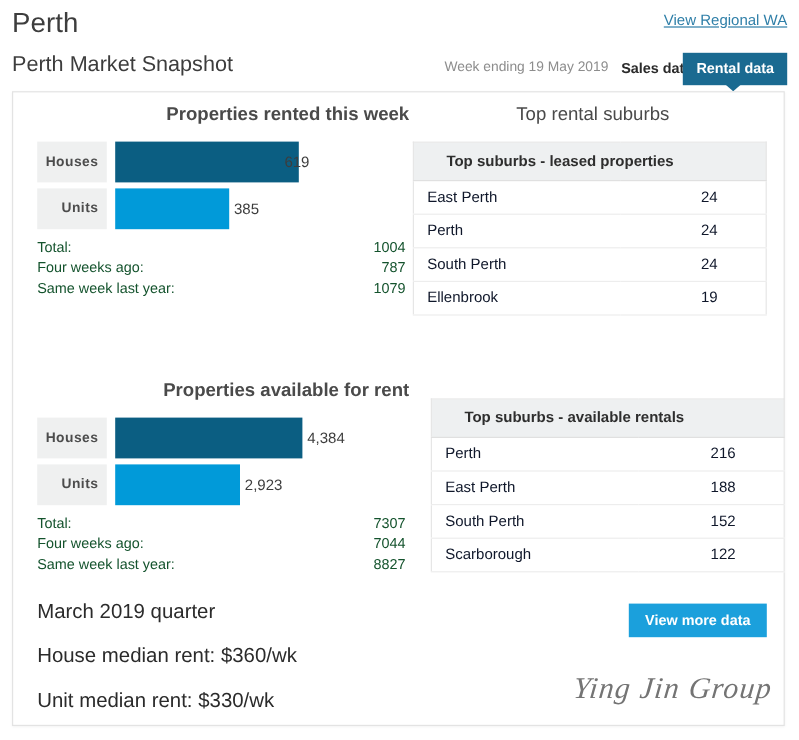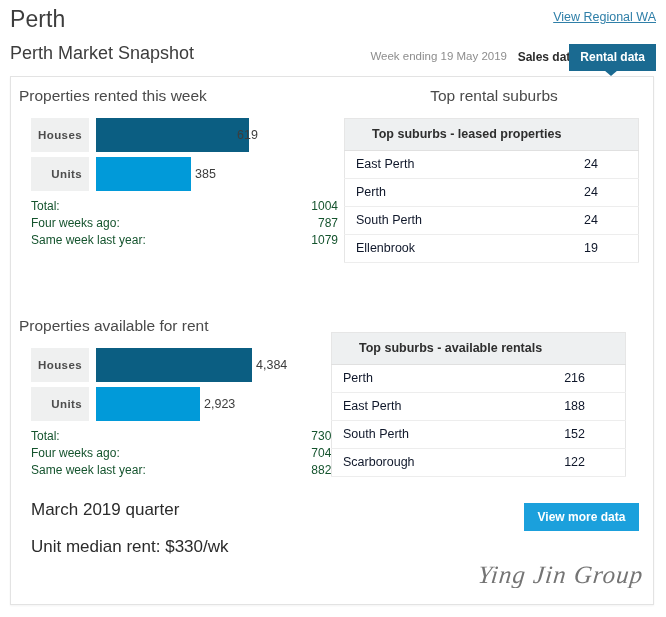--- a/index.html
+++ b/index.html
@@ -94,24 +94,24 @@
     box-sizing: border-box;
     box-shadow: 0 1px 2px rgba(0,0,0,0.05);
   }
 
   
   .chart-panel { position: absolute; }
   .chart-panel-1 { left: 0px;  top: 10px;  width: 330px; }
   .chart-panel-2 { left: 0px;  top: 240px; width: 330px; }
 
   .chart-title {
-    text-align: left;
+    text-align: right;
     font-size: 15.5px;
     color: #4a4a4a;
-    font-weight: 400;
+    font-weight: 700;
     padding-left: 8px;
   }
 
   .bar-row {
     position: relative;
     height: 34px;
     margin-left: 20px;
   }
   .bar-label {
     position: absolute;
@@ -168,21 +168,21 @@
   .quarter-line {
     font-size: 17px;
     font-weight: normal;
     color: #2b2b2b;
     margin-bottom: 17px;
   }
 
   
   .table-section { position: absolute; }
   .table-section-1 { left: 333px; top: 10px;  width: 300px; }
-  .table-section-2 { left: 320px; top: 255px; width: 300px; }
+  .table-section-2 { left: 348px; top: 255px; width: 300px; }
 
   .table-heading {
     text-align: center;
     font-size: 15.5px;
     color: #4a4a4a;
     font-weight: 400;
     margin-bottom: 13px;
   }
   .data-table {
     border-collapse: collapse;
@@ -315,20 +315,21 @@
       </div>
       <div class="stat-line">
         <span class="stat-label">Same week last year:</span>
         <span class="stat-value">8827</span>
       </div>
     </div>
   </div>
 
   <div class="quarter-block">
     <div class="quarter-line">March 2019 quarter</div>
+    <div class="quarter-line">House median rent: $360/wk</div>
     <div class="quarter-line">Unit median rent: $330/wk</div>
   </div>
 
   <div class="table-section table-section-1">
     <div class="table-heading">Top rental suburbs</div>
     <table class="data-table">
       <thead>
         <tr>
           <th colspan="2">Top suburbs - leased properties</th>
         </tr>

